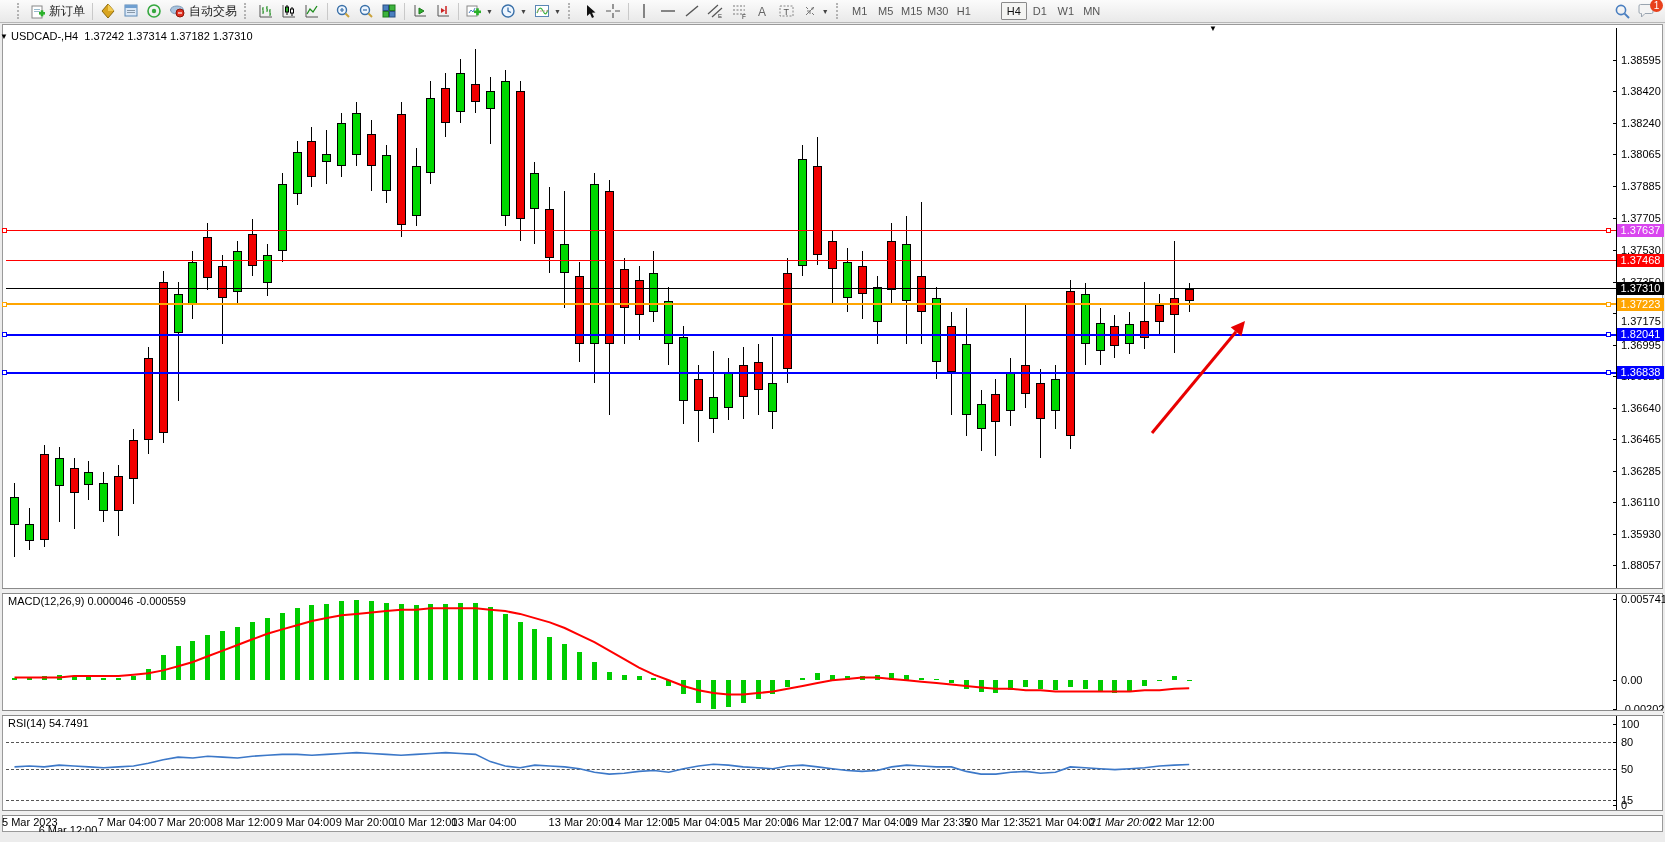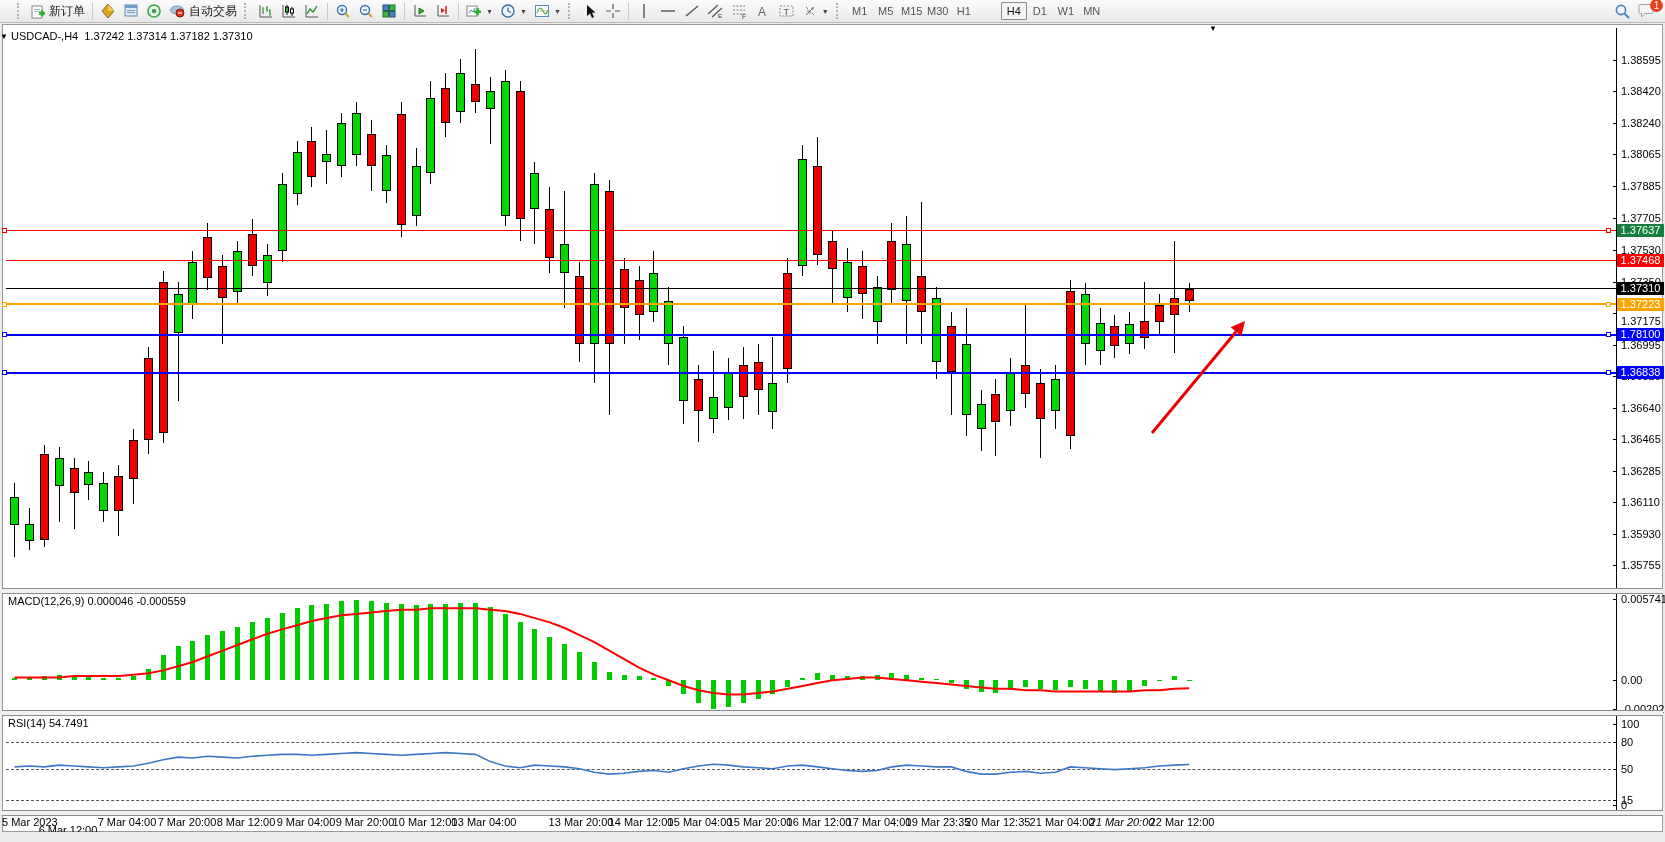--- a/index.html
+++ b/index.html
@@ -314,37 +314,37 @@
       <div class="axis-label" style="top: 401.9px;">1.36640</div>
       <div class="axis-tick" style="top: 439.1px;"></div>
       <div class="axis-label" style="top: 433.1px;">1.36465</div>
       <div class="axis-tick" style="top: 471.1px;"></div>
       <div class="axis-label" style="top: 465.1px;">1.36285</div>
       <div class="axis-tick" style="top: 502.2px;"></div>
       <div class="axis-label" style="top: 496.2px;">1.36110</div>
       <div class="axis-tick" style="top: 534.3px;"></div>
       <div class="axis-label" style="top: 528.3px;">1.35930</div>
       <div class="axis-tick" style="top: 565.4px;"></div>
-      <div class="axis-label" style="top: 559.4px;">1.35755</div>
+      <div class="axis-label" style="top: 559.4px;">1.88057</div>
       <div class="hline" style="top: 230px; height: 1px; background: rgb(255, 0, 0);"></div>
       <div class="hmark" style="left: 2px; top: 228px; border: 1px solid rgb(255, 0, 0);"></div>
       <div class="hmark" style="left: 1606px; top: 228px; border: 1px solid rgb(255, 0, 0);"></div>
-      <div class="badge" style="top: 224px; background: #15803d;">1.37637</div>
+      <div class="badge" style="top: 224px; background: #d946ef;">1.37637</div>
       <div class="hline" style="top: 260.1px; height: 1px; background: rgb(255, 0, 0);"></div>
       <div class="badge" style="top: 254.1px; background: rgb(255, 0, 0);">1.37468</div>
       <div class="hline" style="top: 288.2px; height: 1px; background: rgb(0, 0, 0);"></div>
       <div class="badge" style="top: 282.2px; background: rgb(0, 0, 0);">1.37310</div>
       <div class="hline" style="top: 303.2px; height: 2px; background: rgb(255, 165, 0);"></div>
       <div class="hmark" style="left: 2px; top: 301.7px; border: 1px solid rgb(255, 165, 0);"></div>
       <div class="hmark" style="left: 1606px; top: 301.7px; border: 1px solid rgb(255, 165, 0);"></div>
       <div class="badge" style="top: 297.7px; background: rgb(255, 165, 0);">1.37223</div>
       <div class="hline" style="top: 333.8px; height: 2px; background: rgb(0, 0, 255);"></div>
       <div class="hmark" style="left: 2px; top: 332.3px; border: 1px solid rgb(0, 0, 255);"></div>
       <div class="hmark" style="left: 1606px; top: 332.3px; border: 1px solid rgb(0, 0, 255);"></div>
-      <div class="badge" style="top: 328.3px; background: rgb(0, 0, 255);">1.78100</div>
+      <div class="badge" style="top: 328.3px; background: rgb(0, 0, 255);">1.82041</div>
       <div class="hline" style="top: 371.7px; height: 2px; background: rgb(0, 0, 255);"></div>
       <div class="hmark" style="left: 2px; top: 370.2px; border: 1px solid rgb(0, 0, 255);"></div>
       <div class="hmark" style="left: 1606px; top: 370.2px; border: 1px solid rgb(0, 0, 255);"></div>
       <div class="badge" style="top: 366.2px; background: rgb(0, 0, 255);">1.36838</div>
       <div class="candle-wick" style="left: 14px; top: 482.7px; height: 74.7px;"></div>
       <div class="candle-body" style="left: 10px; top: 496.9px; width: 9px; height: 28.5px; background: rgb(0, 216, 0);"></div>
       <div class="candle-wick" style="left: 28.9px; top: 507.6px; height: 42.7px;"></div>
       <div class="candle-body" style="left: 24.9px; top: 523.6px; width: 9px; height: 17.8px; background: rgb(0, 216, 0);"></div>
       <div class="candle-wick" style="left: 43.7px; top: 445.3px; height: 101.4px;"></div>
       <div class="candle-body" style="left: 39.7px; top: 454.2px; width: 9px; height: 85.4px; background: rgb(242, 0, 0);"></div>

